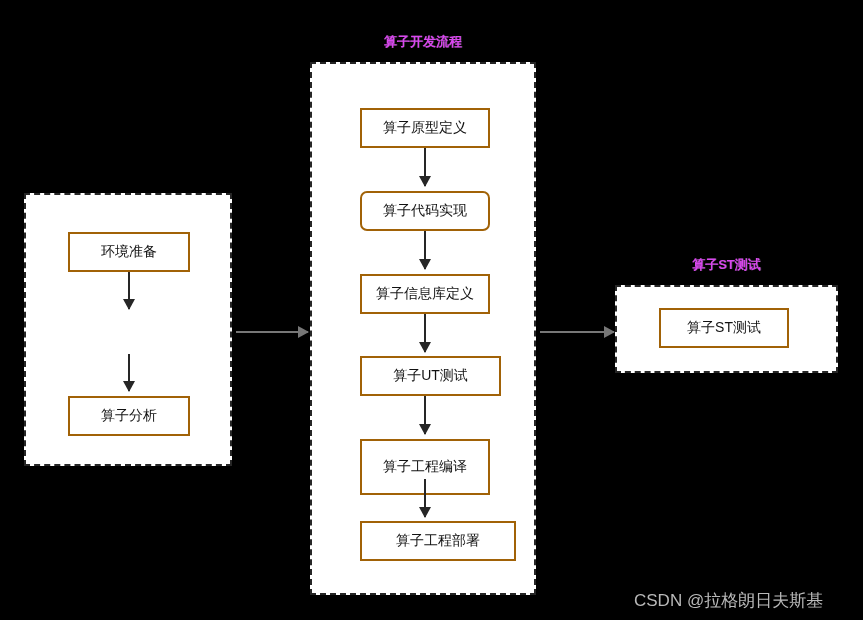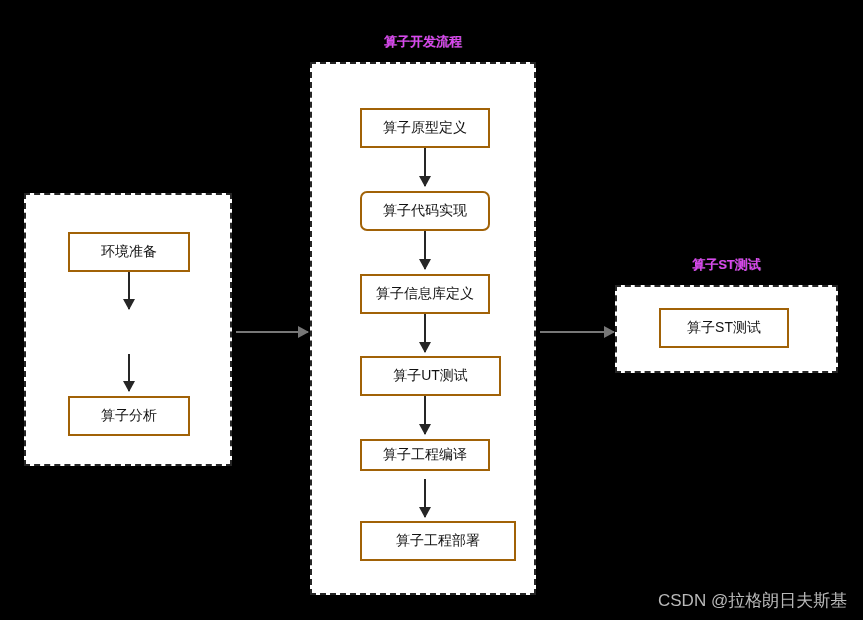--- a/index.html
+++ b/index.html
@@ -88,21 +88,20 @@
     border-bottom: 6px solid transparent;
     border-left: 11px solid #777777;
   }
 
   
   #watermark {
     position: absolute;
     color: #b9b9b9;
     font-size: 17px;
     white-space: nowrap;
-    margin-left: 24px;
   }
 </style>
 </head>
 <body>
 
 <div id="canvas">
 
 
   <div class="group" style="left:24px; top:193px; width:208px; height:273px;">
 
@@ -131,21 +130,21 @@
     <div class="v-arrow" style="left:112px; top:167px; height:38px;"></div>
 
     <div class="node" style="left:48px; top:210px; width:130px; height:40px;">算子信息库定义</div>
 
     <div class="v-arrow" style="left:112px; top:250px; height:38px;"></div>
 
     <div class="node" style="left:48px; top:292px; width:141px; height:40px;">算子UT测试</div>
 
     <div class="v-arrow" style="left:112px; top:332px; height:38px;"></div>
 
-    <div class="node" style="left:48px; top:375px; width:130px; height:32px;">算子工程编译</div>
+    <div class="node" style="left:48px; top:375px; width:130px; height:56px;">算子工程编译</div>
 
     <div class="v-arrow" style="left:112px; top:415px; height:38px;"></div>
 
     <div class="node" style="left:48px; top:457px; width:156px; height:40px;font-family:Liberation Serif, serif;">算子工程部署</div>
   </div>
 
   <div class="h-arrow" style="left:540px; top:331px; width:74px;"></div>
 
   <div class="group-title" style="left:615px; top:256px; width:223px;">算子ST测试</div>
 

